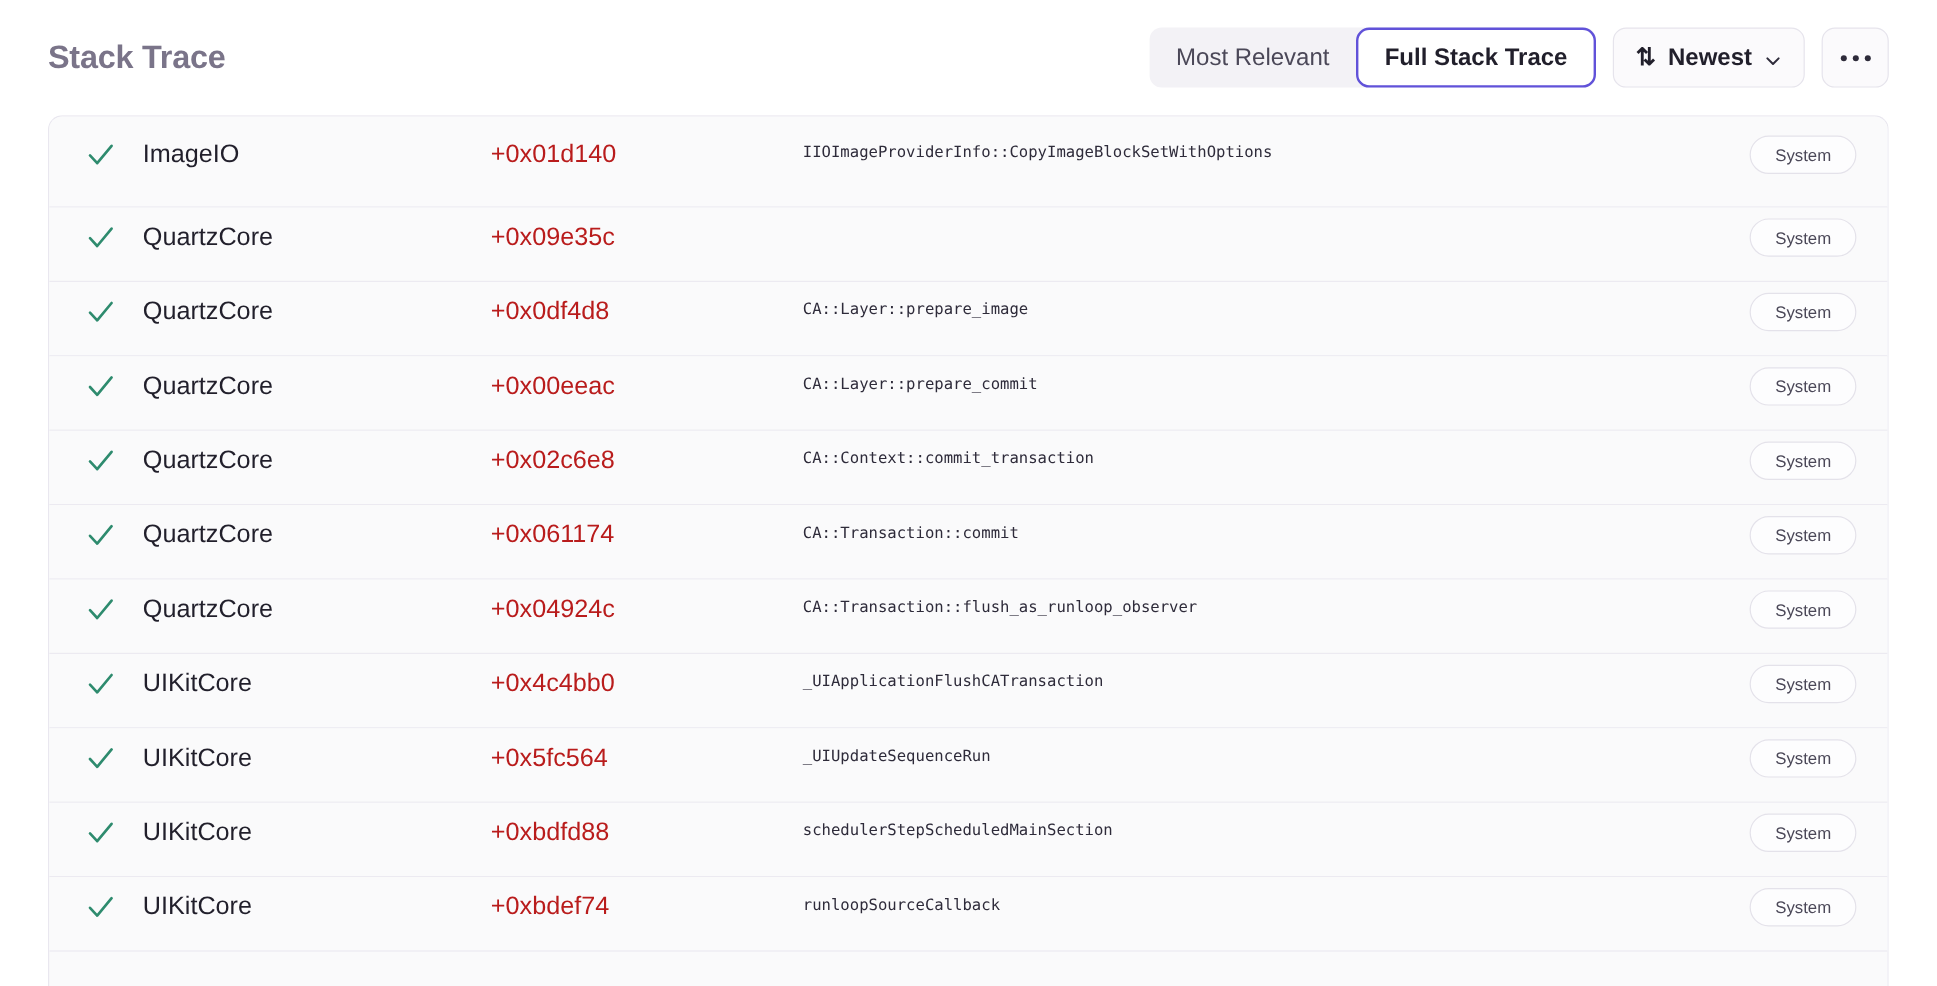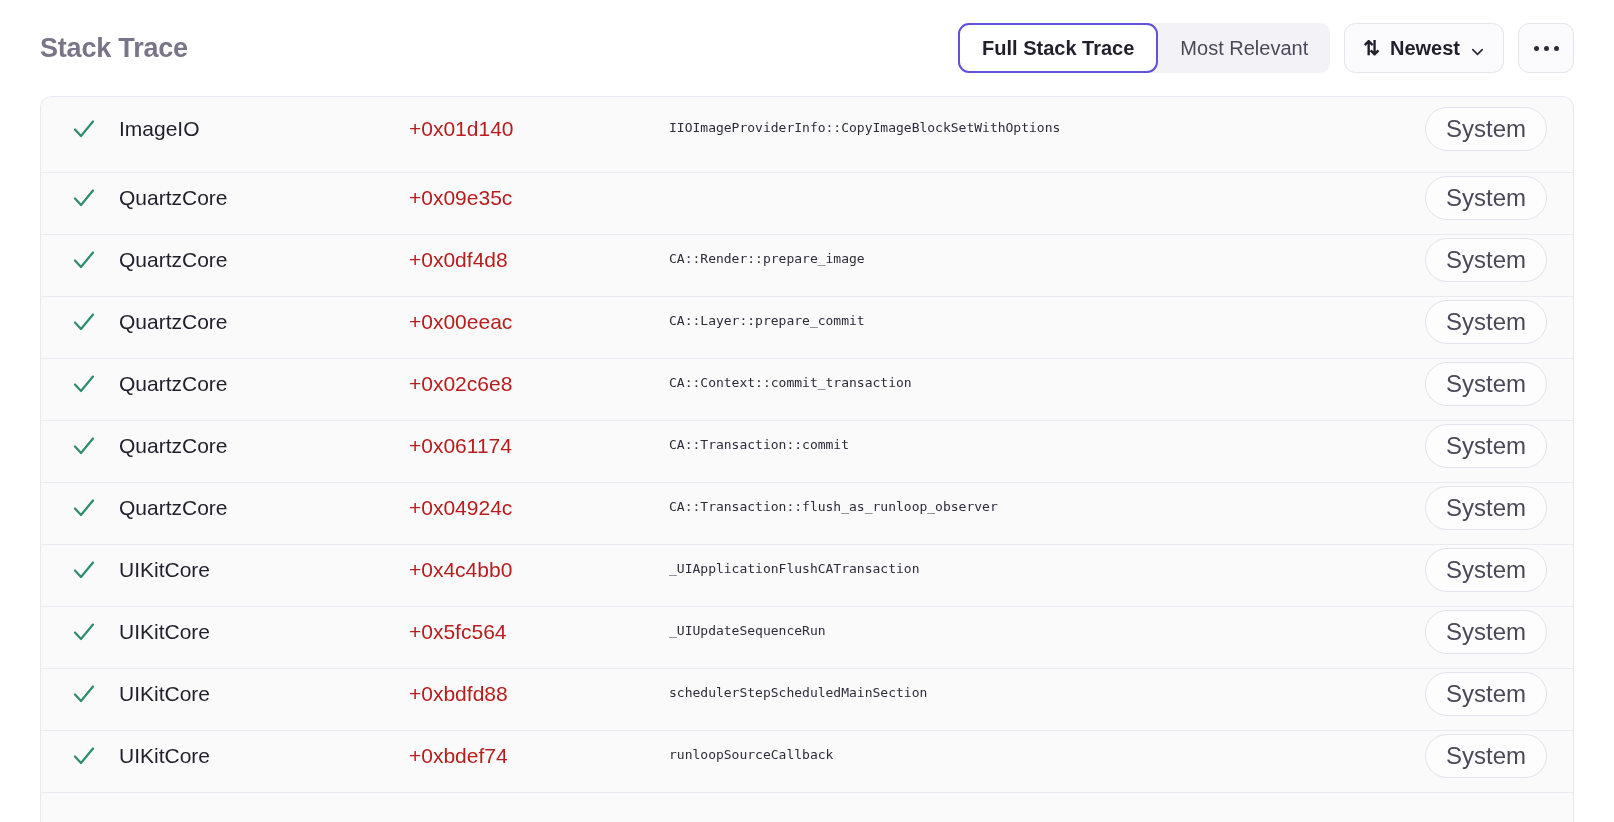--- a/index.html
+++ b/index.html
@@ -180,38 +180,38 @@
     margin-left: auto;
     display: flex;
     justify-content: flex-end;
   }
 
   .badge {
     border: 1.5px solid #e4e2ea;
     background: #fdfdfe;
     border-radius: 999px;
     padding: 7px 20px;
-    font-size: 24px;
+    font-size: 14px;
     color: #4b4858;
     white-space: nowrap;
   }
 </style>
 </head>
 <body>
 
 <div class="panel">
 
   <div class="header">
     <div class="page-title">Stack Trace</div>
 
     <div class="header-controls">
 
       <div class="segmented">
+        <div class="seg-item">Most Relevant</div>
         <div class="seg-item active">Full Stack Trace</div>
-        <div class="seg-item">Most Relevant</div>
       </div>
 
       <div class="btn">
         <span class="sort-glyph">⇅</span>
         <span>Newest</span>
         <span class="chev">
           <svg viewBox="0 0 16 16" width="15" height="15" aria-hidden="true">
             <path d="M3 6 L8 11 L13 6" fill="none" stroke="#2e2b3a" stroke-width="1.8" stroke-linecap="round" stroke-linejoin="round"></path>
           </svg>
         </span>
@@ -264,21 +264,21 @@
     <div class="row">
       <div class="col-check">
         <span class="check-icon">
           <svg viewBox="0 0 26 26" width="26" height="26" aria-hidden="true">
               <path d="M4 13.5 L10 20 L22 5.5" fill="none" stroke="#2e8b6e" stroke-width="2.2" stroke-linecap="round" stroke-linejoin="round"></path>
             </svg>
         </span>
       </div>
       <div class="col-module">QuartzCore</div>
       <div class="col-offset">+0x0df4d8</div>
-      <div class="col-symbol">CA::Render::prepare_image</div>
+      <div class="col-symbol">CA::Layer::prepare_image</div>
       <div class="col-badge">
           <span class="badge">System</span>
         </div>
     </div>
 
     <div class="row">
       <div class="col-check">
         <span class="check-icon">
           <svg viewBox="0 0 26 26" width="26" height="26" aria-hidden="true">
               <path d="M4 13.5 L10 20 L22 5.5" fill="none" stroke="#2e8b6e" stroke-width="2.2" stroke-linecap="round" stroke-linejoin="round"></path>

